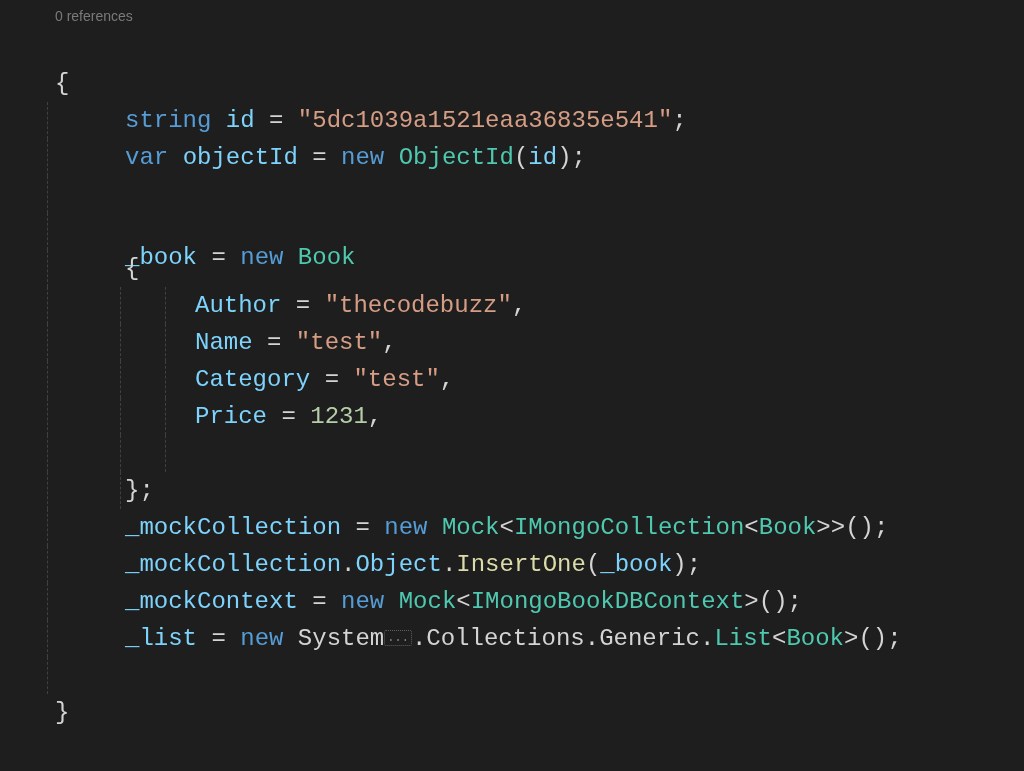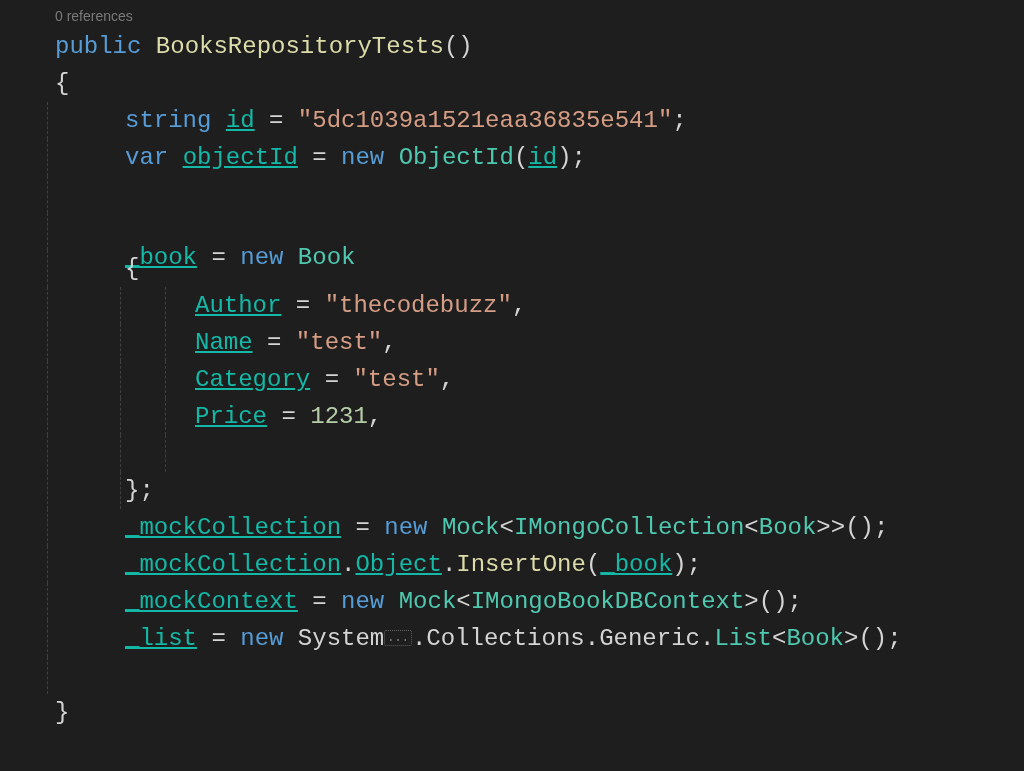--- a/index.html
+++ b/index.html
@@ -48,21 +48,21 @@
     width: 0;
     border-left: 1px dashed #404040;
   }
   .code {
     color: #d4d4d4;
     display: inline-block;
   }
   .kw      { color: #569cd6; }
   .type    { color: #4ec9b0; }
   .method  { color: #dcdcaa; }
-  .var     { color: #14b8a6; text-decoration: underline; }
+  .var     { color: #7dd3fc; }
   .num     { color: #b5cea8; }
   .str     { color: #d69d85; }
   .punct   { color: #d4d4d4; }
   .white   { color: #d4d4d4; }
   .codelens a {
     color: #7a7a7a;
     text-decoration: none;
     cursor: pointer;
   }
   .dots {
@@ -76,21 +76,21 @@
   }
 </style>
 </head>
 <body>
 
 <div class="editor">
   <div class="codelens">
     <a>0 references</a>
   </div>
   <div id="code-container">
-      <div class="line"><div class="gutter"></div><div class="code" style="padding-left: 15px;"><span class="kw">public</span><span class="white"> </span><span class="method">BooksRepositoryTests</span><span class="punct">()</span></div></div>
+      <div class="line"><div class="gutter"></div></div>
       <div class="line"><div class="gutter"></div><div class="code" style="padding-left: 15px;"><span class="punct">{</span></div></div>
       <div class="line"><div class="gutter"></div><div class="guide" style="left: 47px;"></div><div class="code" style="padding-left: 85px;"><span class="kw">string</span><span class="white"> </span><span class="var">id</span><span class="white"> </span><span class="punct">=</span><span class="white"> </span><span class="str">"5dc1039a1521eaa36835e541"</span><span class="punct">;</span></div></div>
       <div class="line"><div class="gutter"></div><div class="guide" style="left: 47px;"></div><div class="code" style="padding-left: 85px;"><span class="kw">var</span><span class="white"> </span><span class="var">objectId</span><span class="white"> </span><span class="punct">=</span><span class="white"> </span><span class="kw">new</span><span class="white"> </span><span class="type">ObjectId</span><span class="punct">(</span><span class="var">id</span><span class="punct">);</span></div></div>
       <div class="line"><div class="gutter"></div><div class="guide" style="left: 47px;"></div><div class="code" style="padding-left: 85px;"></div></div>
       <div class="line"><div class="gutter"></div><div class="guide" style="left: 47px;"></div><div class="code" style="padding-left: 85px; margin-top: 26px;"><span class="var">_book</span><span class="white"> </span><span class="punct">=</span><span class="white"> </span><span class="kw">new</span><span class="white"> </span><span class="type">Book</span></div></div>
       <div class="line"><div class="gutter"></div><div class="guide" style="left: 47px;"></div><div class="code" style="padding-left: 85px;"><span class="punct">{</span></div></div>
       <div class="line"><div class="gutter"></div><div class="guide" style="left: 47px;"></div><div class="guide" style="left: 120px;"></div><div class="guide" style="left: 165px;"></div><div class="code" style="padding-left: 155px;"><span class="var">Author</span><span class="white"> </span><span class="punct">=</span><span class="white"> </span><span class="str">"thecodebuzz"</span><span class="punct">,</span></div></div>
       <div class="line"><div class="gutter"></div><div class="guide" style="left: 47px;"></div><div class="guide" style="left: 120px;"></div><div class="guide" style="left: 165px;"></div><div class="code" style="padding-left: 155px;"><span class="var">Name</span><span class="white"> </span><span class="punct">=</span><span class="white"> </span><span class="str">"test"</span><span class="punct">,</span></div></div>
       <div class="line"><div class="gutter"></div><div class="guide" style="left: 47px;"></div><div class="guide" style="left: 120px;"></div><div class="guide" style="left: 165px;"></div><div class="code" style="padding-left: 155px;"><span class="var">Category</span><span class="white"> </span><span class="punct">=</span><span class="white"> </span><span class="str">"test"</span><span class="punct">,</span></div></div>
       <div class="line"><div class="gutter"></div><div class="guide" style="left: 47px;"></div><div class="guide" style="left: 120px;"></div><div class="guide" style="left: 165px;"></div><div class="code" style="padding-left: 155px;"><span class="var">Price</span><span class="white"> </span><span class="punct">=</span><span class="white"> </span><span class="num">1231</span><span class="punct">,</span></div></div>

